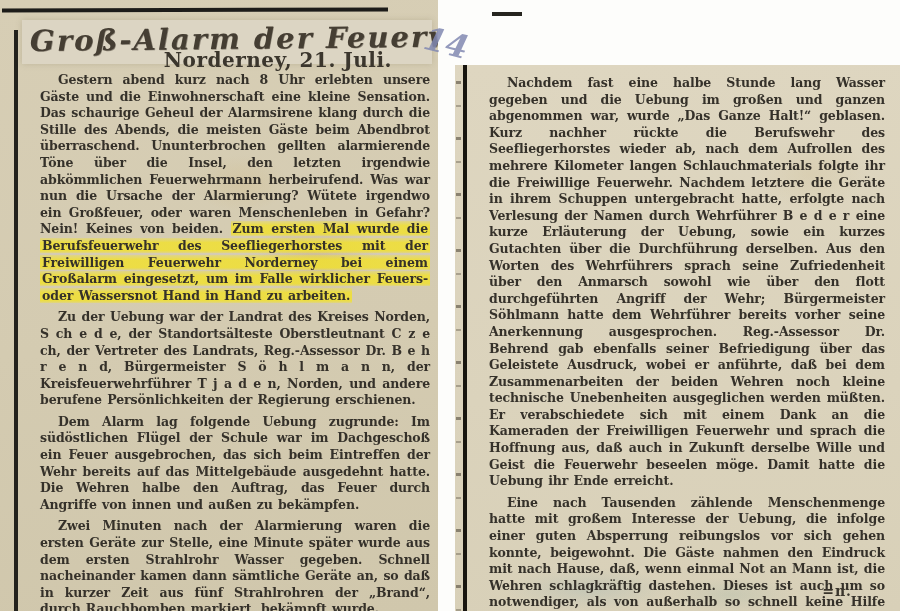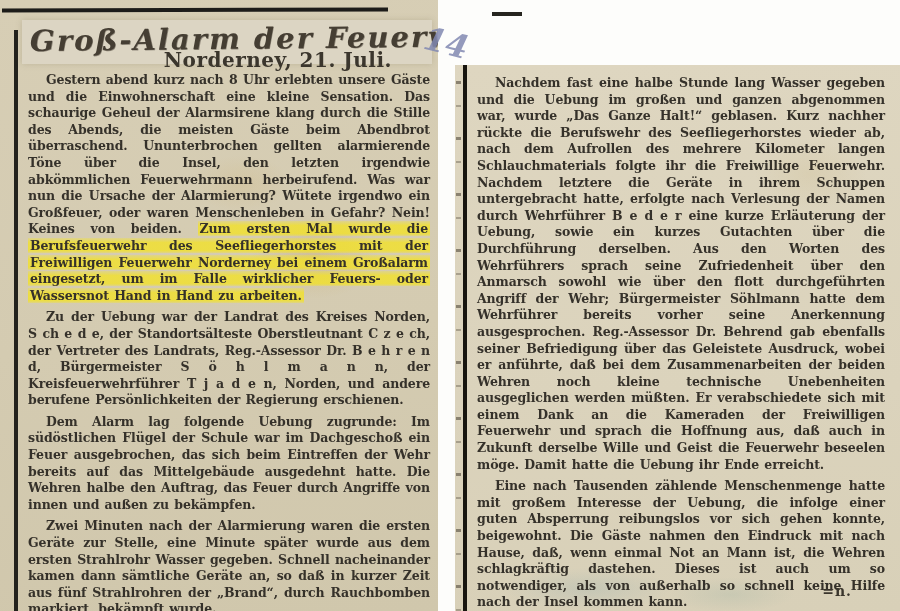--- a/index.html
+++ b/index.html
@@ -56,21 +56,21 @@
       transparent 0 16px, rgba(70,62,48,0.55) 16px 19px,
       transparent 19px 40px, rgba(70,62,48,0.35) 40px 42px, transparent 42px 56px);
   }
   .col-rule{position:absolute;left:8px;top:0;width:4px;height:100%;background:#17150f;}
   
   .coltext{
     position:absolute;color:#35312a;
     font-size:12.5px;font-weight:bold;line-height:16.6px;
     text-align:justify;letter-spacing:-0.1px;word-spacing:1px;
   }
-  .coltext p{margin:0 0 5px 0;text-indent:18px;}
+  .coltext p{margin:0 0 5px 12px;text-indent:18px;}
   .lefttext{left:28px;top:72px;width:402px;}
   .righttext{left:22px;top:10px;width:408px;}
   .hl{
     background:linear-gradient(rgba(246,230,44,0.28), rgba(243,226,38,0.78) 30%, rgba(243,226,38,0.78) 85%, rgba(246,230,44,0.3));
     box-decoration-break:clone;-webkit-box-decoration-break:clone;
     padding:0 2px;
   }
   .end-sign{
     position:absolute;right:48px;bottom:12px;
     font-size:14px;font-weight:bold;color:#3a352c;letter-spacing:1px;

